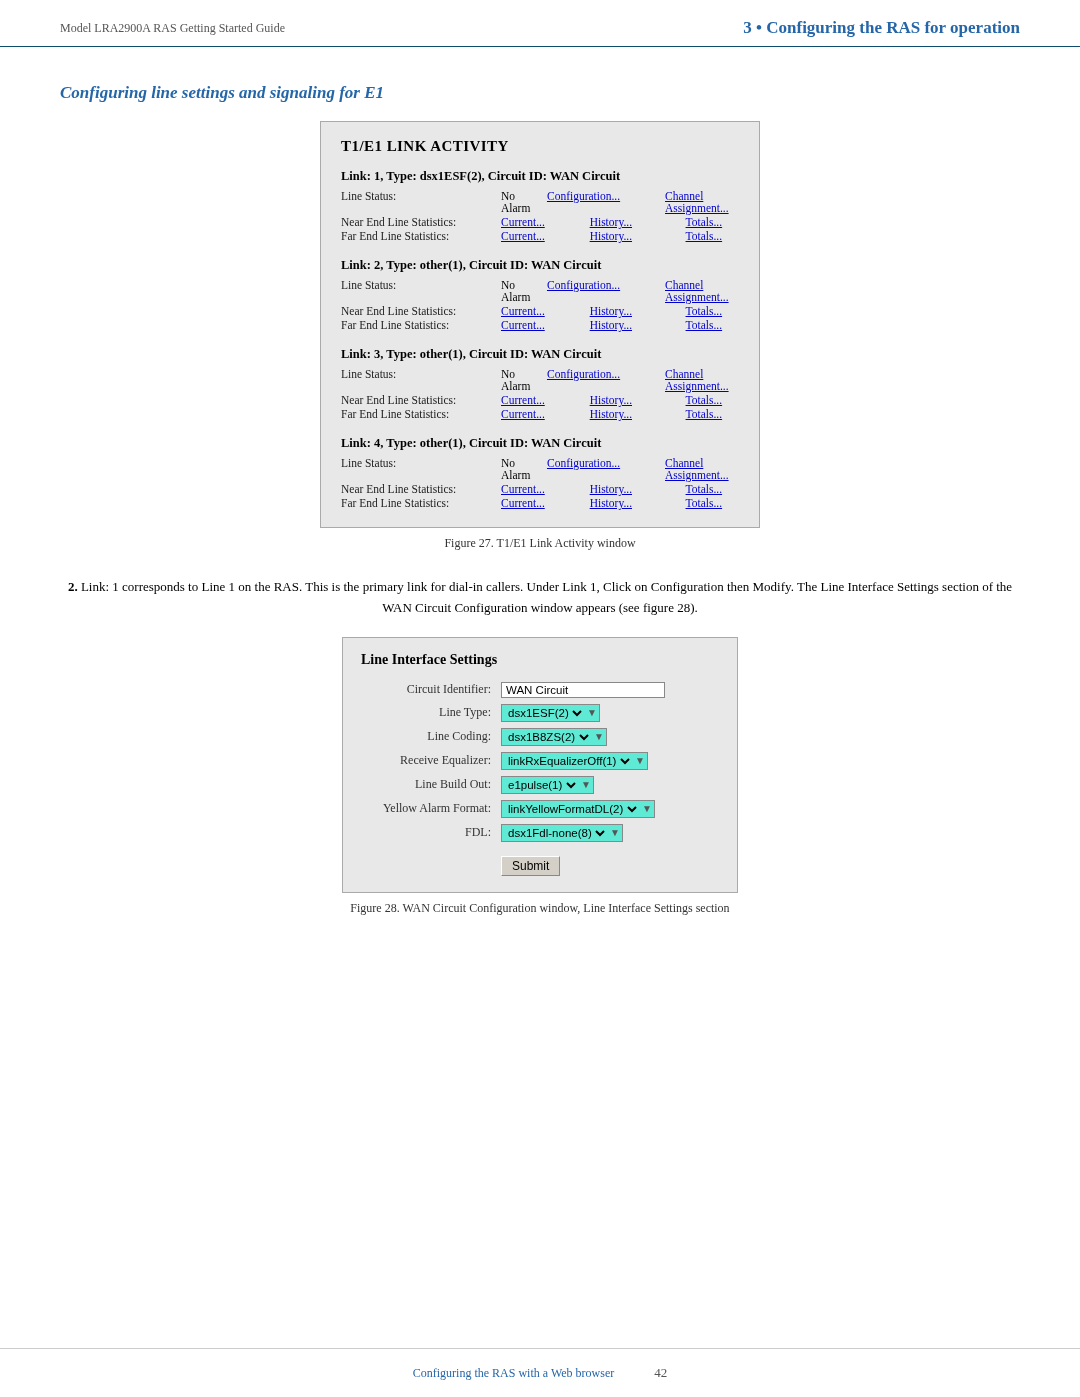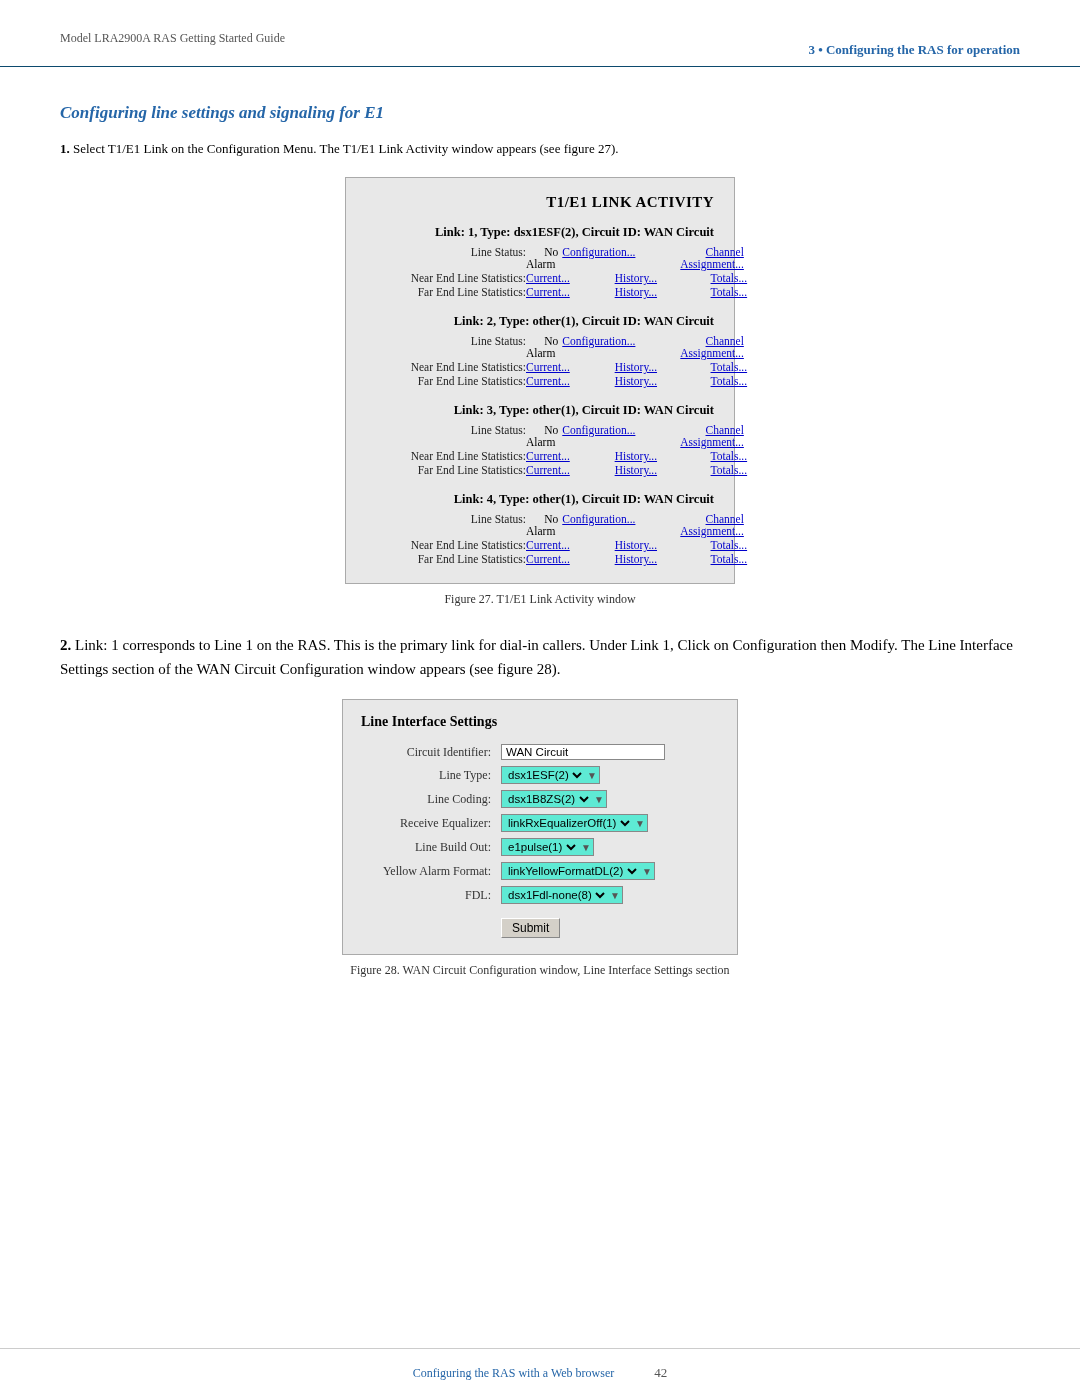--- a/index.html
+++ b/index.html
@@ -19,24 +19,23 @@
       justify-content: space-between;
       align-items: center;
       padding: 18px 60px 8px 60px;
       border-bottom: 1px solid #0c4a6e;
     }
     .header-left {
       font-size: 12px;
       color: #555;
     }
     .header-right {
-      font-size: 13px;
+      font-size: 17px;
       font-weight: bold;
       color: #2566a8;
-      margin-top: 24px;
     }
 
     
     .content {
       padding: 36px 60px 60px 60px;
     }
 
     
     .section-title {
       font-size: 17px;
@@ -66,23 +65,22 @@
     .figure-caption {
       font-size: 12px;
       margin-top: 8px;
       color: #333;
     }
 
     
     .t1e1-window {
       border: 1px solid #aaa;
       background: #e8e8e8;
-      width: 390px;
+      width: 440px;
       padding: 16px 20px 16px 20px;
-      text-align: right;
     }
     .t1e1-window-title {
       font-size: 15px;
       font-weight: bold;
       color: #000;
       margin-bottom: 14px;
       letter-spacing: 0.03em;
     }
 
     .link-group {
@@ -212,43 +210,40 @@
     }
     .footer-right {
       font-size: 13px;
       color: #555;
       margin-left: 40px;
     }
 
     .step2-text {
       margin-top: 10px;
       margin-bottom: 18px;
-      font-size: 15px;
+      font-size: 13px;
       line-height: 1.6;
+      text-align: center;
     }
     .step2-text strong { font-weight: bold; }
 
     .no-alarm { color: #000; }
   </style>
 </head>
 <body>
 
 <div class="header">
   <span class="header-left">Model LRA2900A RAS Getting Started Guide</span>
   <span class="header-right">3  •  Configuring the RAS for operation</span>
 </div>
 
 <div class="content">
 
   <div class="section-title">Configuring line settings and signaling for E1</div>
 
-  <div class="body-text">
-    <span class="step-num">1.</span>
-    <span>Select T1/E1 Link on the Configuration Menu. The T1/E1 Link Activity window appears (see figure 27).</span>
-  </div>
 
   <div class="figure-container">
     <div class="t1e1-window">
       <div class="t1e1-window-title">T1/E1 LINK ACTIVITY</div>
 
       <div class="link-group">
         <div class="link-group-title">Link: 1, Type: dsx1ESF(2), Circuit ID: WAN Circuit</div>
         <div class="link-row">
           <span class="link-row-label">Line Status:</span>
           <span class="link-row-value no-alarm">No Alarm&nbsp;</span>

